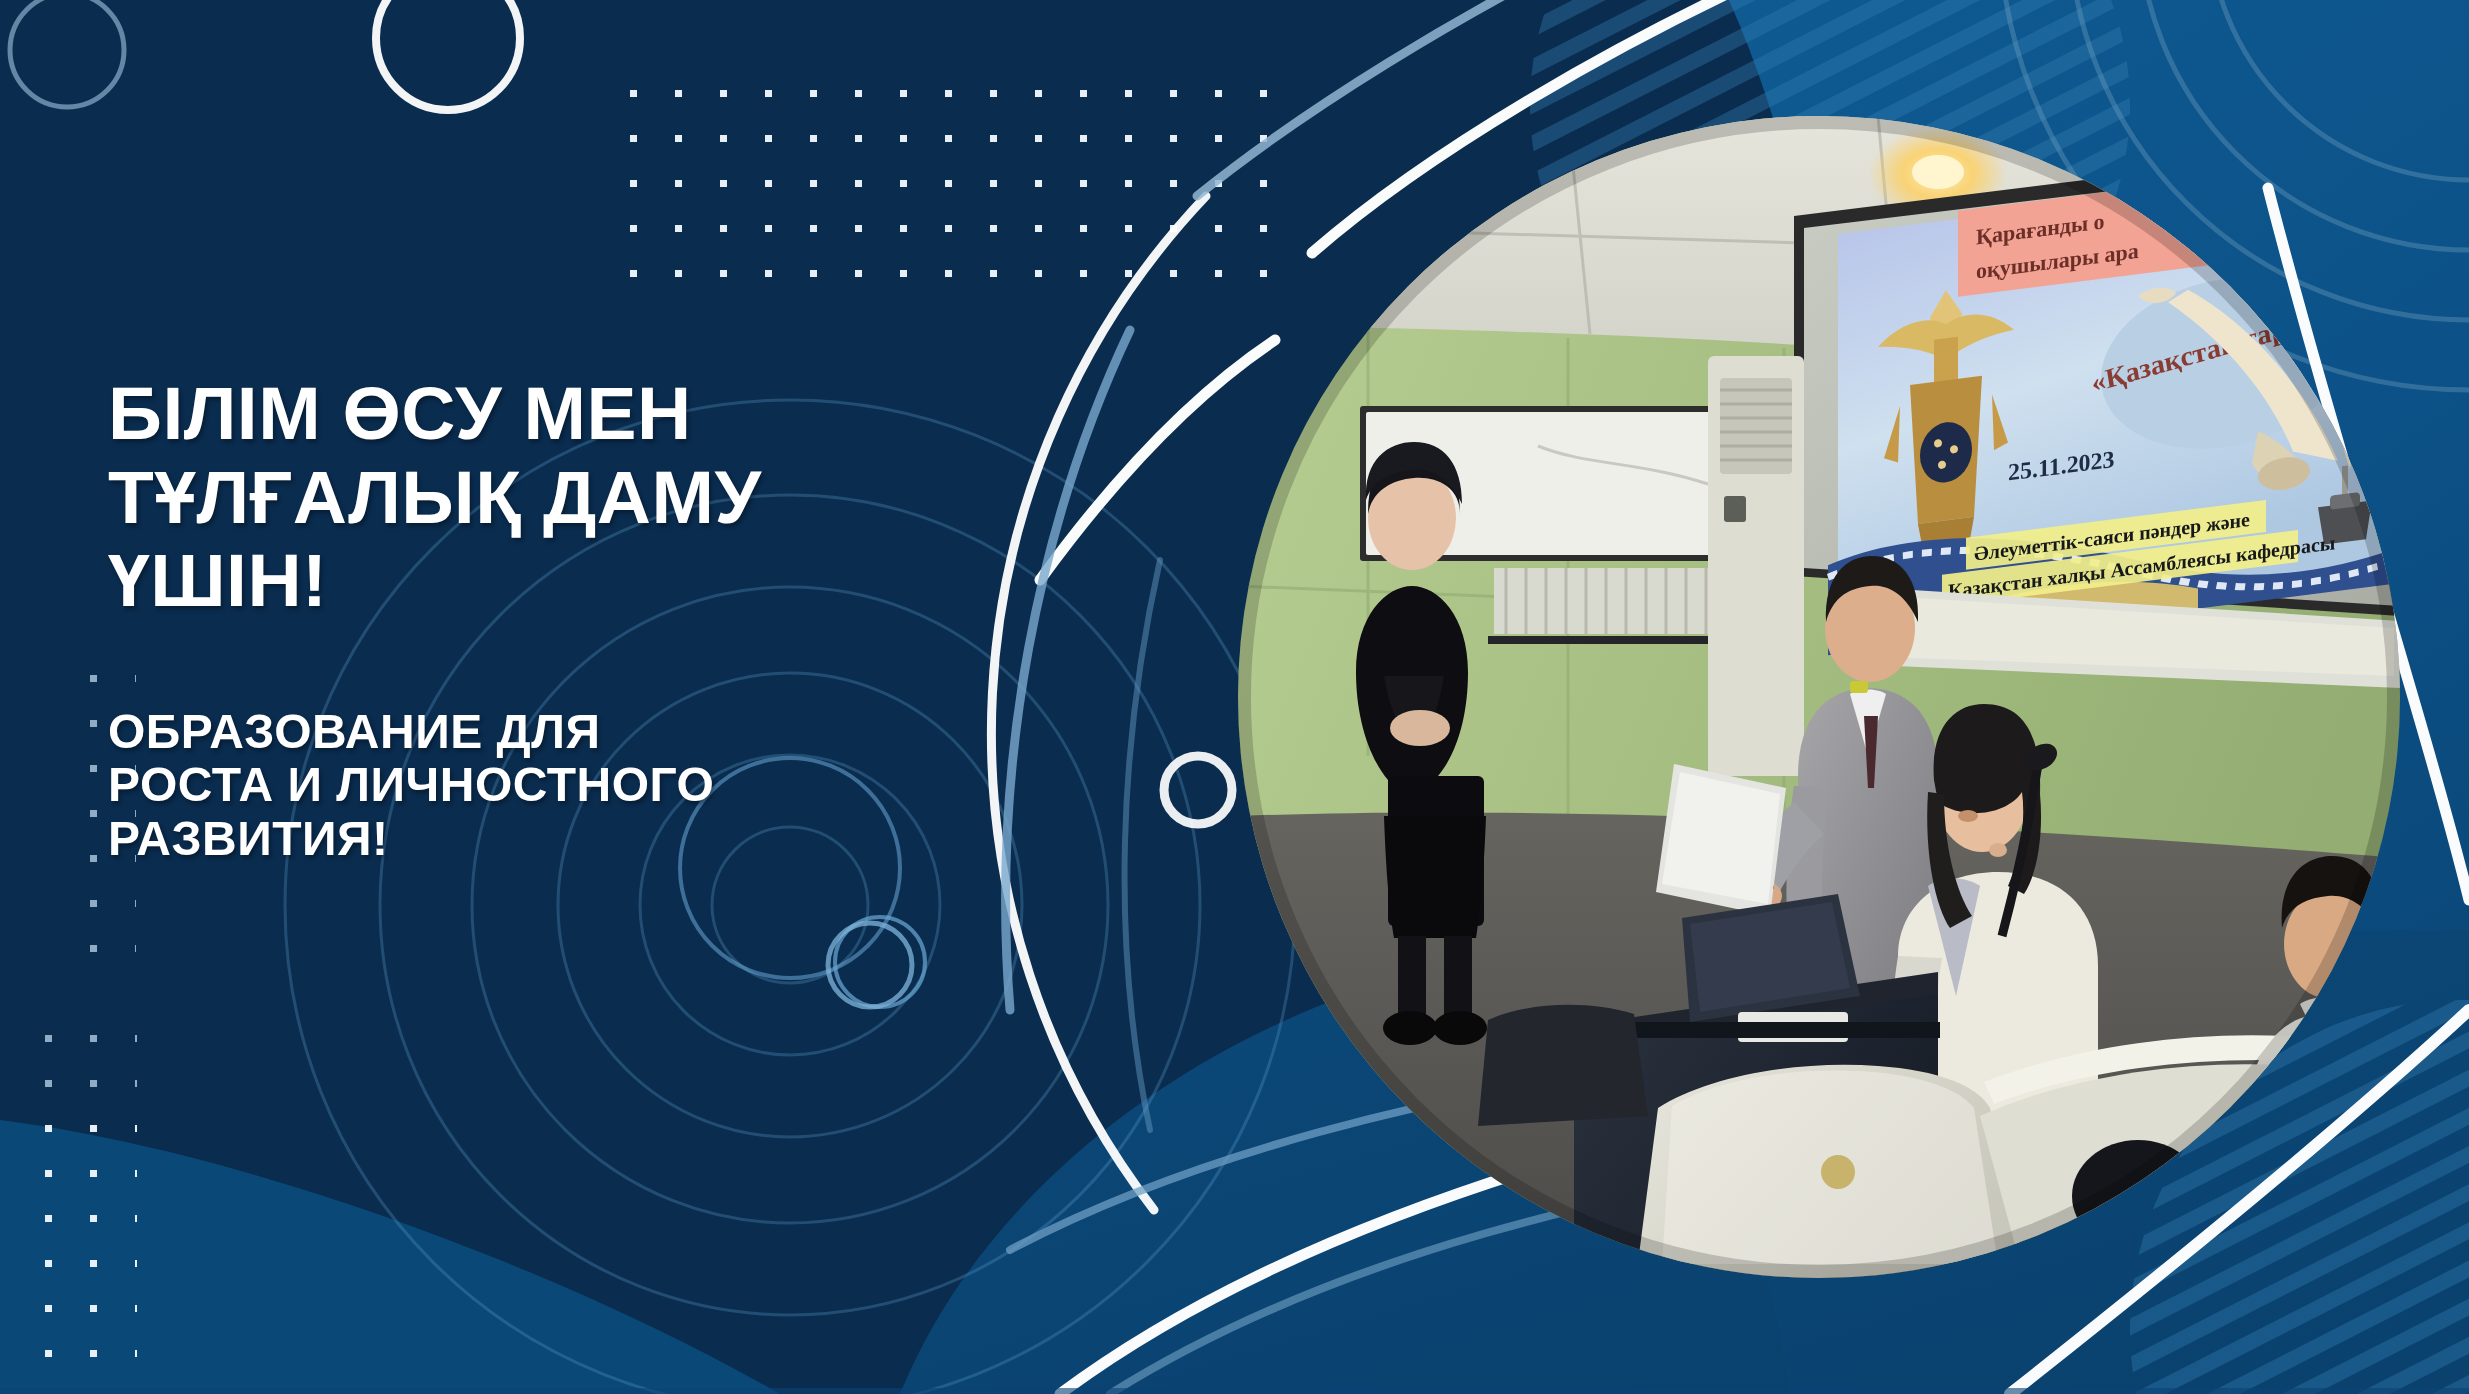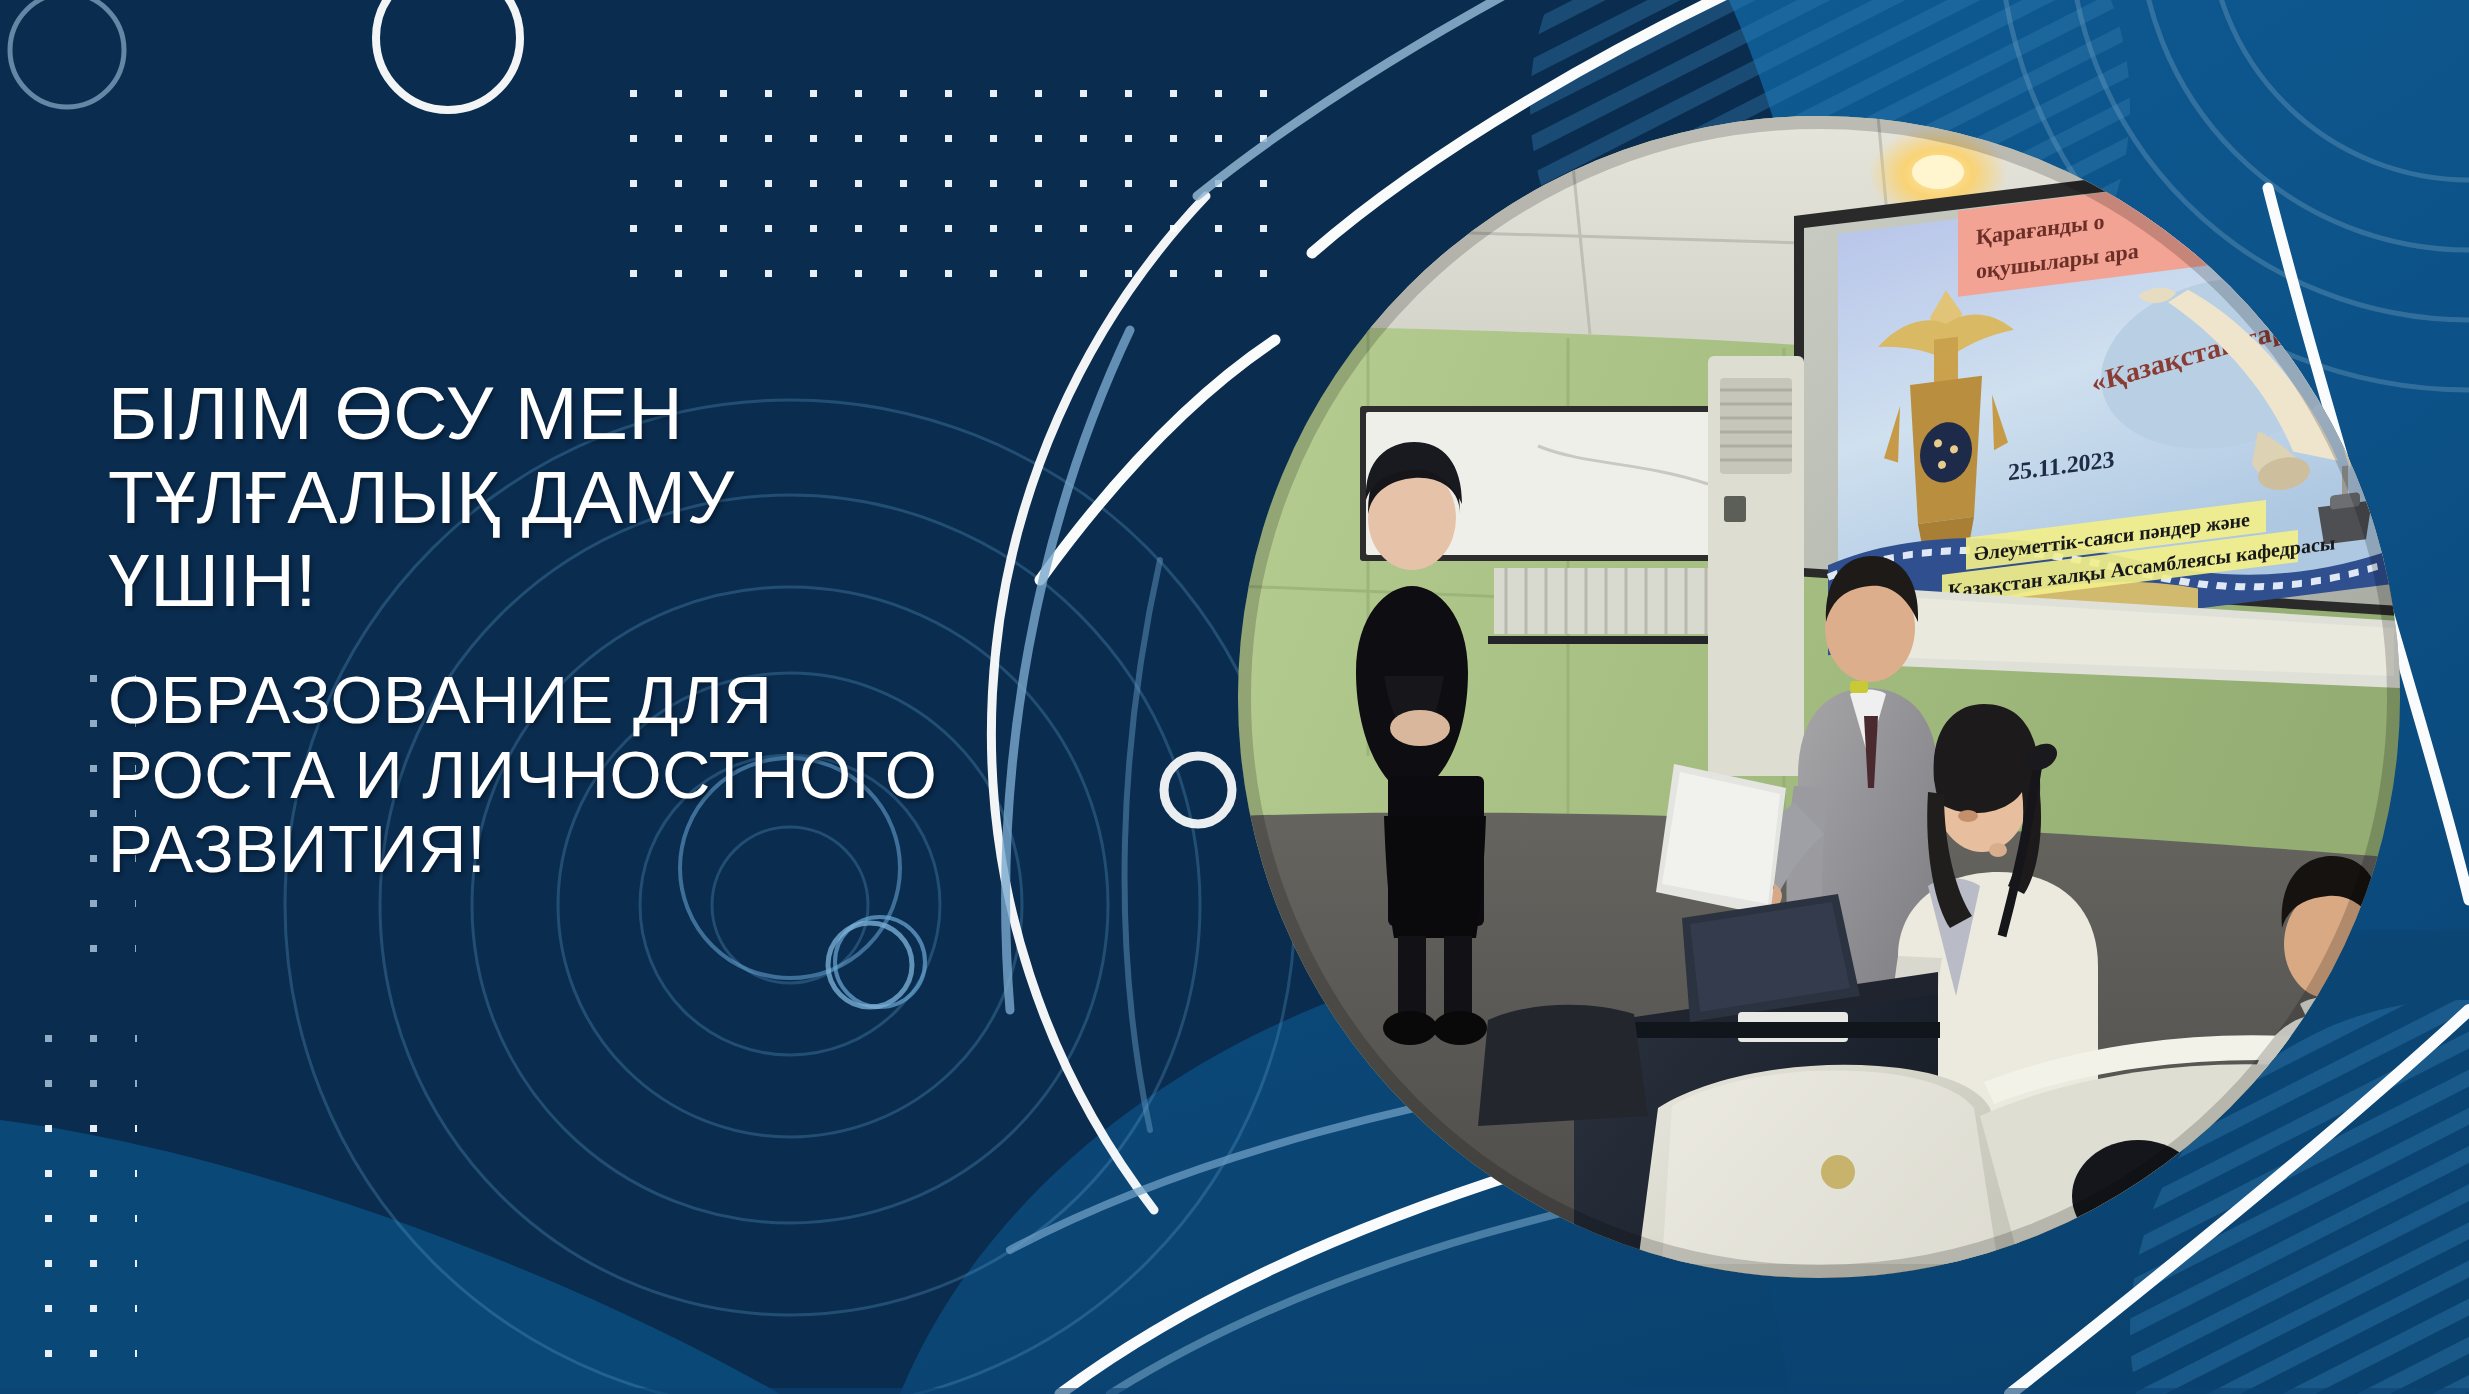--- a/index.html
+++ b/index.html
@@ -15,33 +15,33 @@
   #bg{position:absolute;inset:0;width:100%;height:100%;display:block;}
   .headline-wrap{
     position:absolute;
     left:108px; top:372px;
     width:1090px;
     z-index:40;
     pointer-events:none;
   }
   .headline{
     color:#ffffff;
-    font-weight:400;
+    font-weight:700;
     font-size:75px;
     line-height:1.115;
     letter-spacing:0.5px;
     text-transform:uppercase;
     text-shadow:2px 3px 4px rgba(0,0,0,.35);
     margin:0;
     white-space:pre-line;
     font-stretch:condensed;
   }
   .headline.ru{
-    margin-top:40px;
-    font-size:67px;
+    margin-top:82px;
+    font-size:48px;
   }
   .ph-circle{
     position:absolute;
     left:1238px; top:116px;
     width:1162px; height:1162px;
     border-radius:50%;
     overflow:hidden;
     z-index:25;
   }
   .ph-circle svg{display:block;width:100%;height:100%;}

